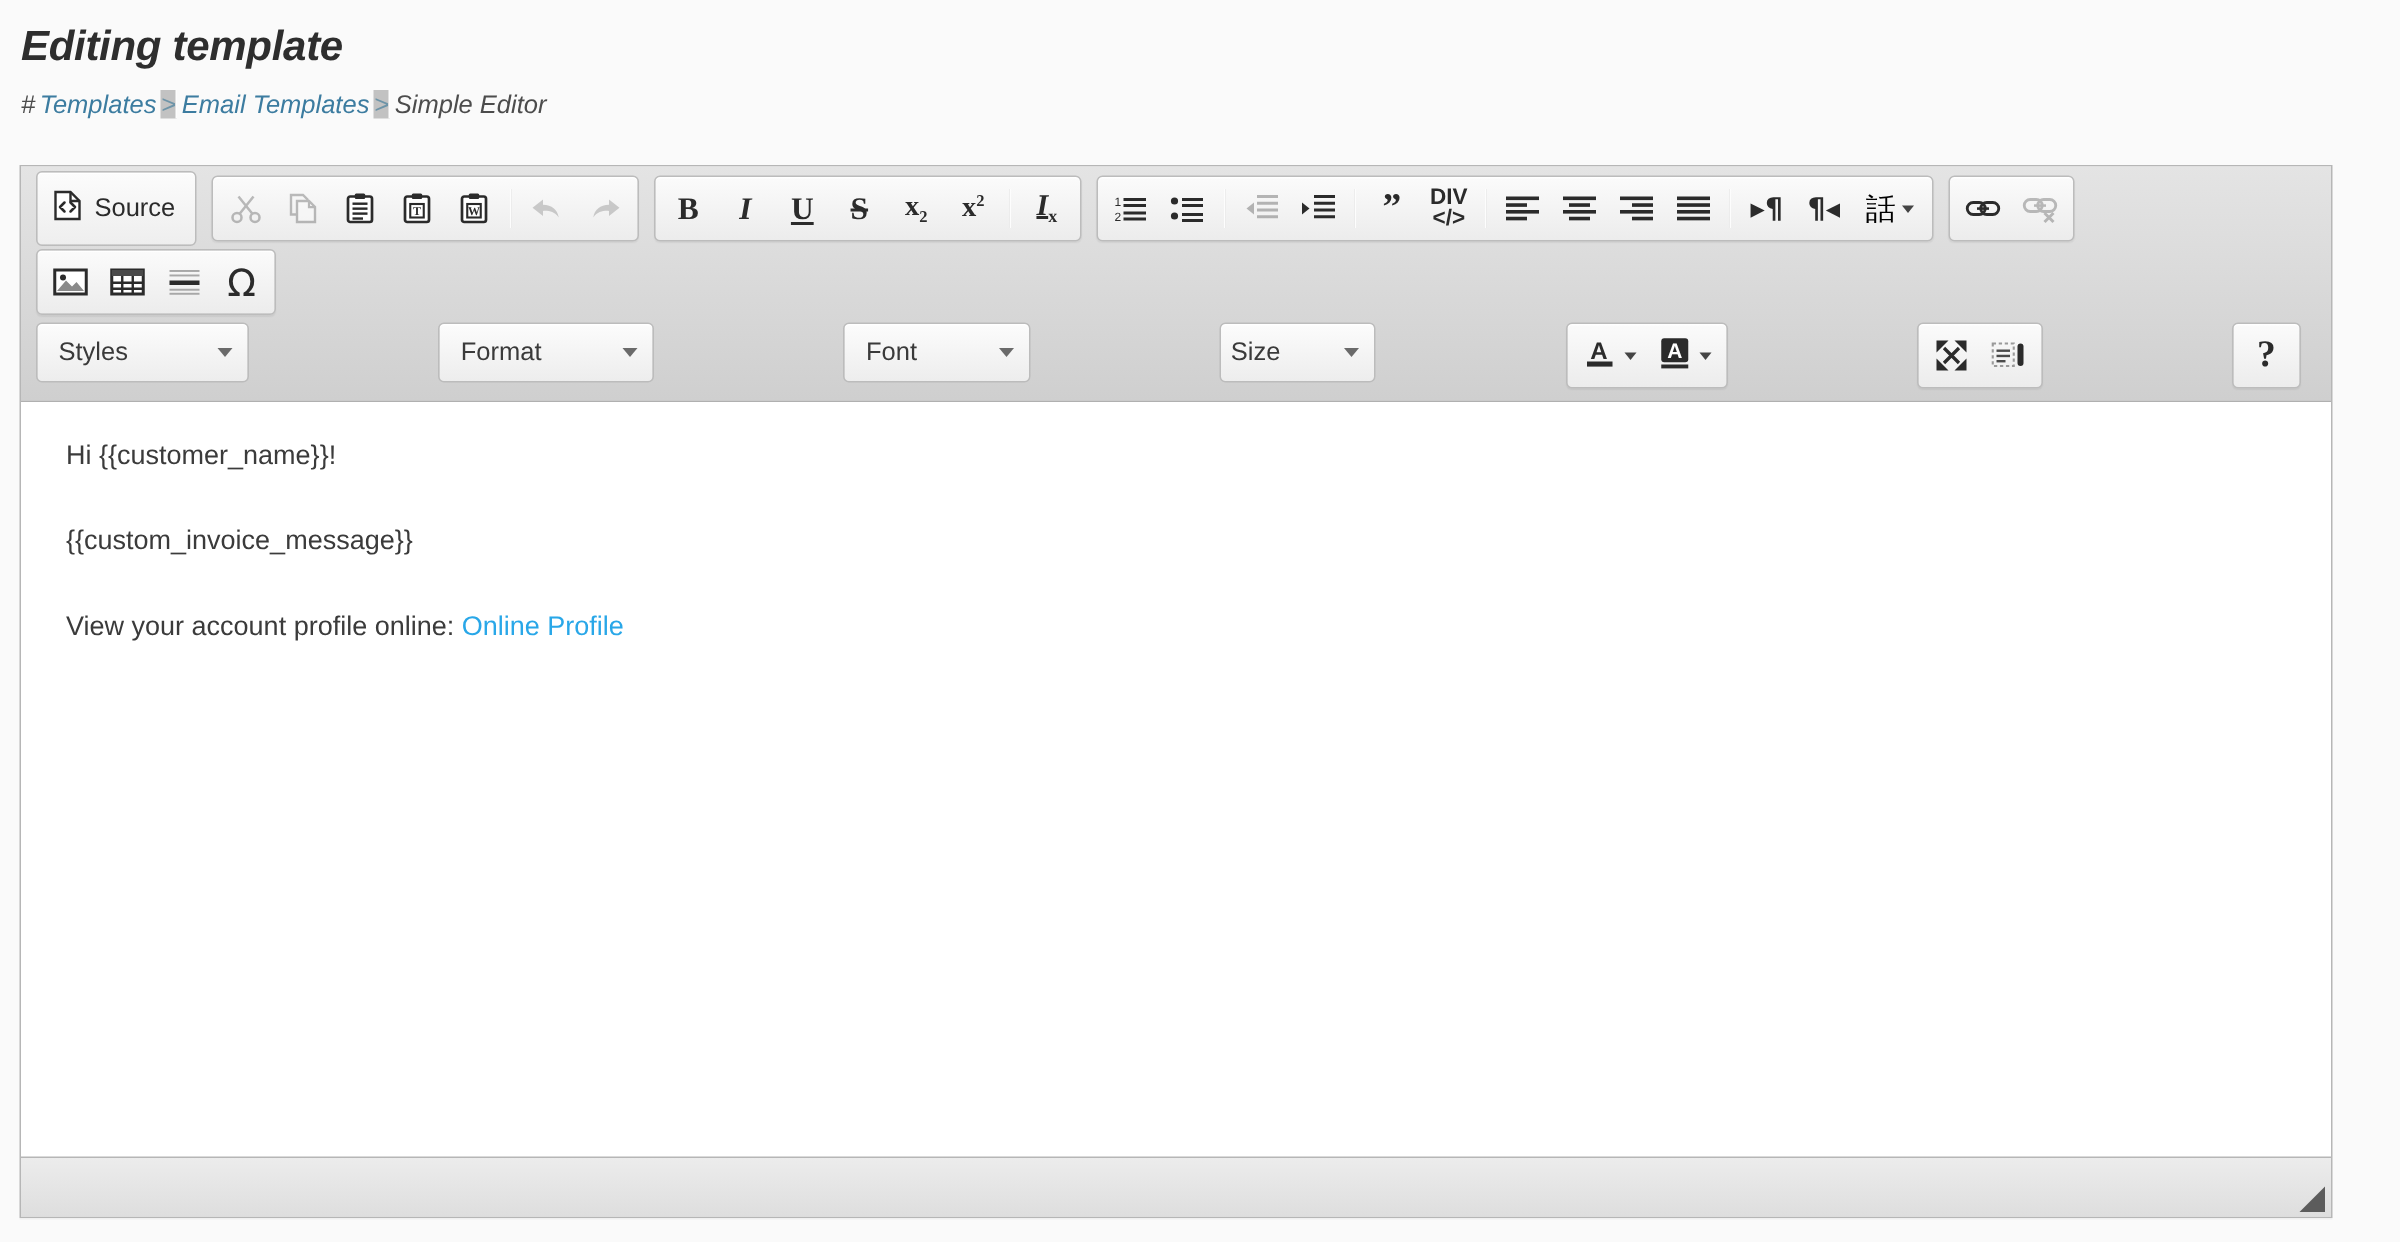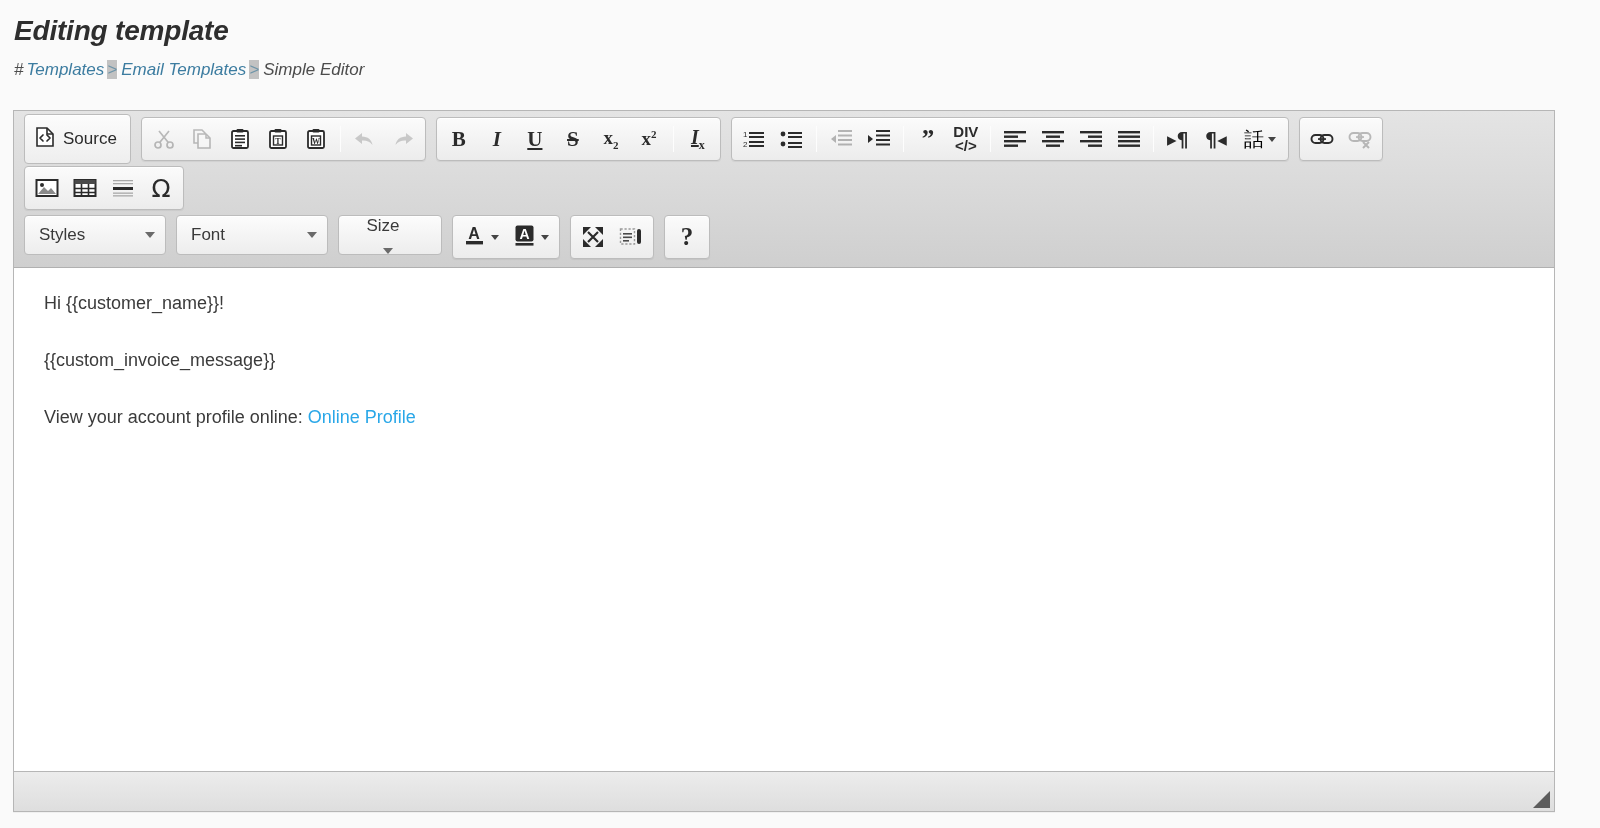--- a/index.html
+++ b/index.html
@@ -52,21 +52,21 @@
     border-bottom: 1px solid #b0b0b0;
     padding: 6px 0 8px 0;
   }
   .toolbar-row {
     display: flex;
     align-items: flex-start;
     flex-wrap: nowrap;
     padding: 0 10px;
     margin-bottom: 5px;
   }
-  .toolbar-row:last-child { margin-bottom: 0; }
+  .toolbar-row:last-child { margin-bottom: 0; justify-content: space-between; }
 
   .tgroup {
     display: inline-flex;
     align-items: center;
     background: linear-gradient(to bottom,#fbfbfb 0%, #ececec 100%);
     border: 1px solid #bcbcbc;
     border-radius: 4px;
     margin-right: 10px;
     padding: 2px 3px;
     box-shadow: 0 1px 0 rgba(255,255,255,0.85) inset, 0 1px 1px rgba(0,0,0,0.06);
@@ -135,22 +135,22 @@
     border-top: 6px solid #6a6a6a;
   }
   .caret.sm {
     border-left: 4px solid transparent;
     border-right: 4px solid transparent;
     border-top: 5px solid #444;
     margin-left: 2px;
   }
   .combo-styles { width: 142px; }
   .combo-format { width: 144px; }
-  .combo-font   { width: 152px; gap: 28px; }
-  .combo-size   { width: 104px; padding-left: 6px; flex-direction: column; }
+  .combo-font   { width: 125px; gap: 28px; }
+  .combo-size   { width: 104px; padding-left: 6px; }
   .combo-size .label { margin-right: 10px; }
 
   .btn-wide {
     width: 50px;
     display: inline-flex; align-items: center; justify-content: center;
     gap: 2px; height: 36px; border-radius: 3px; cursor: pointer;
   }
 
   
   .editable {
@@ -491,20 +491,24 @@
             <span class="omega-i">Ω</span>
           </div>
         </div>
       </div>
 
       <div class="toolbar-row">
         <div class="combo combo-styles">
           <span class="label">Styles</span>
           <span class="caret"></span>
         </div>
+        <div class="combo combo-format">
+          <span class="label">Format</span>
+          <span class="caret"></span>
+        </div>
         <div class="combo combo-font">
           <span class="label">Font</span>
           <span class="caret"></span>
         </div>
         <div class="combo combo-size">
           <span class="label">Size</span>
           <span class="caret"></span>
         </div>
 
         <div class="tgroup">

